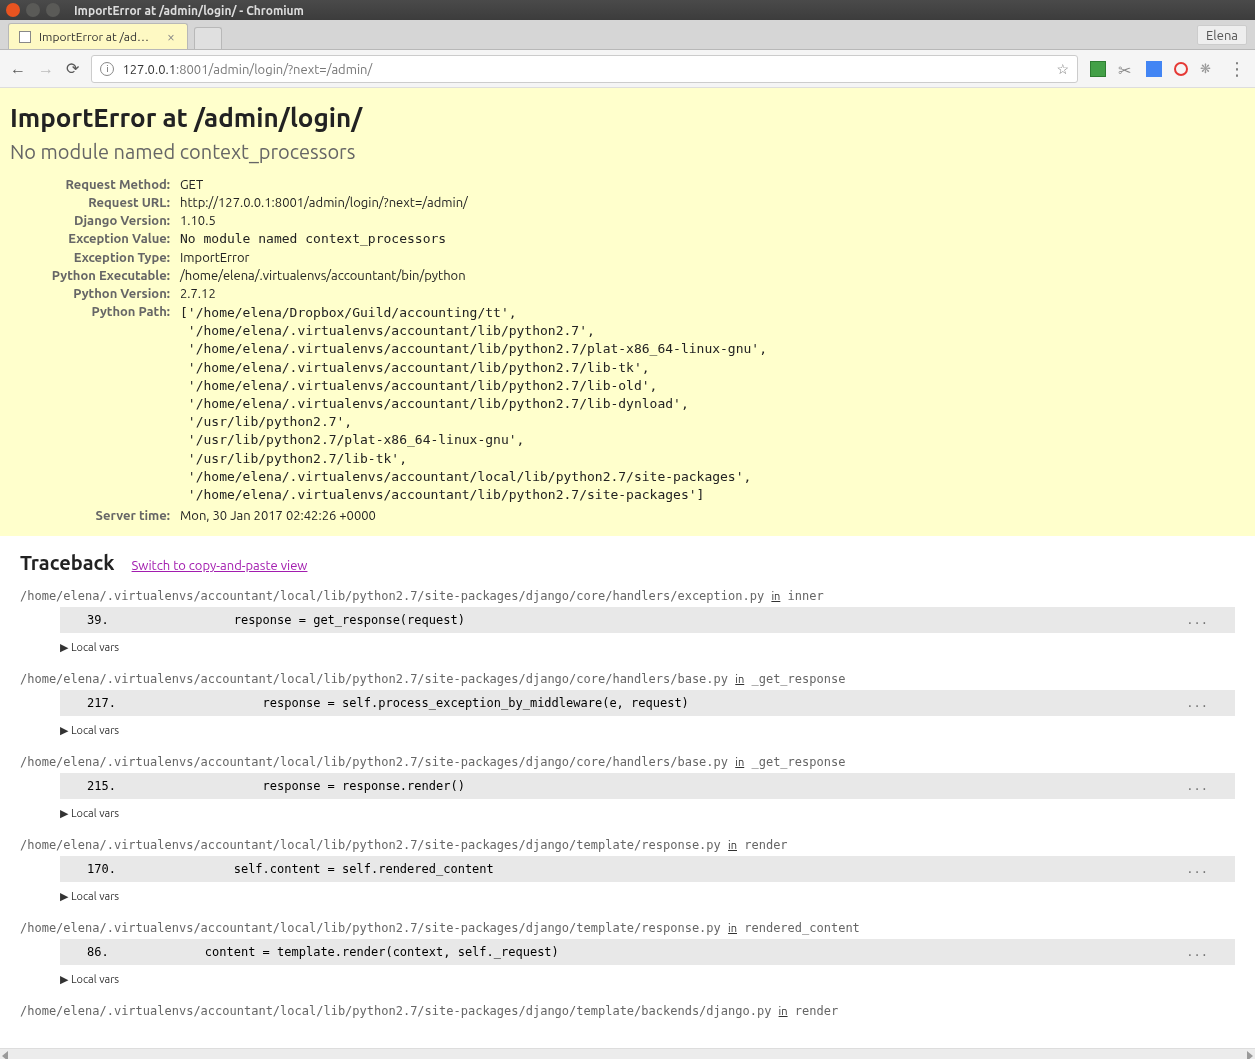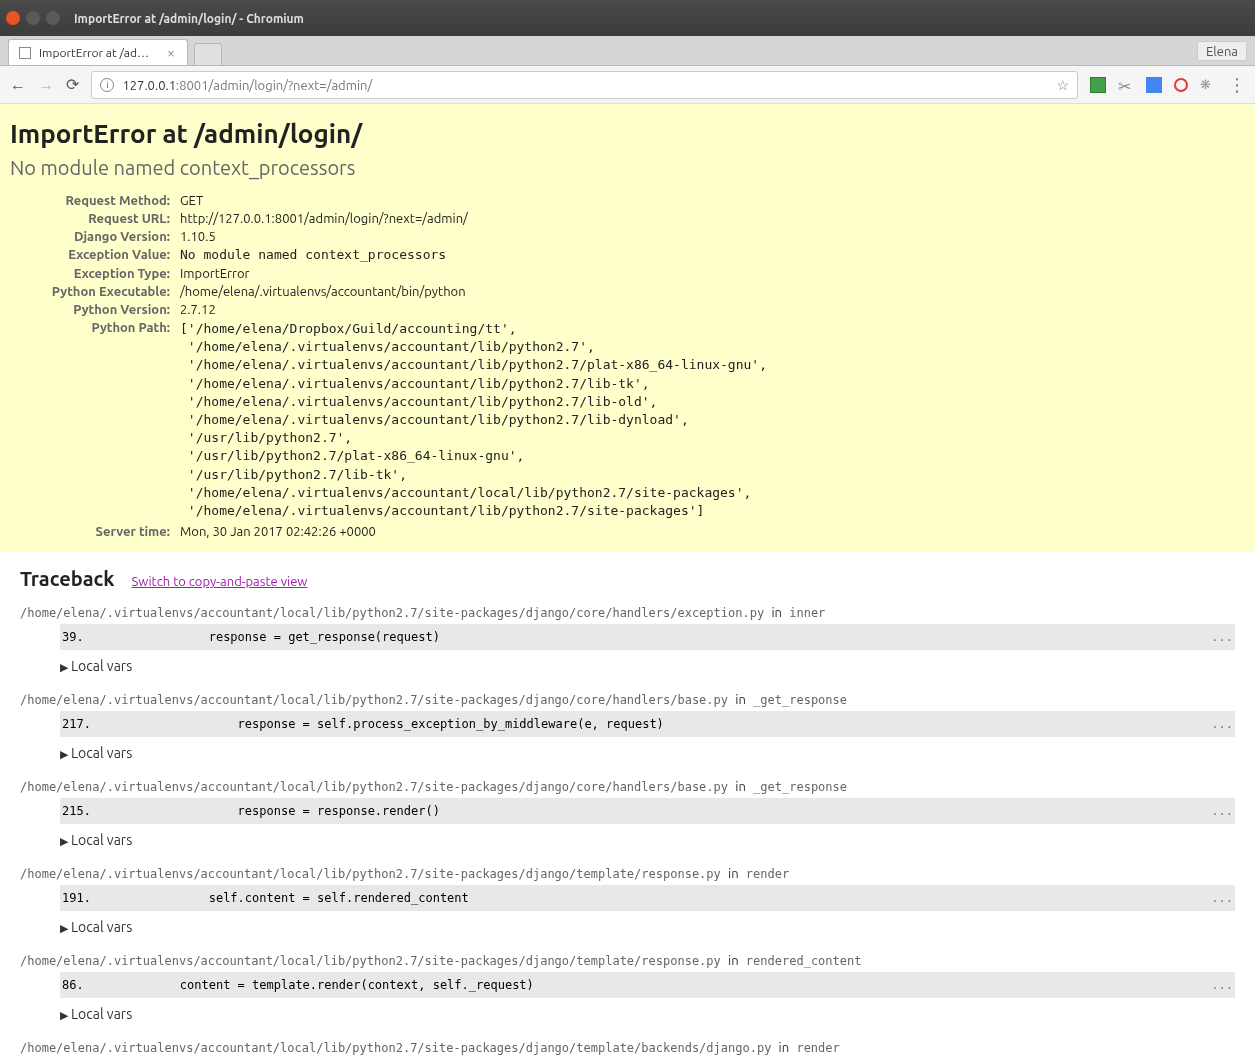--- a/index.html
+++ b/index.html
@@ -4,21 +4,21 @@
 <style>
 * { margin: 0; padding: 0; box-sizing: border-box; }
 body {
   font-family: Ubuntu, "Liberation Sans", Arial, sans-serif;
   font-size: 13px;
   background: #fff;
   width: 1255px;
 }
 .titlebar {
   background: linear-gradient(#4a4a4a, #3c3c3c);
-  height: 36px;
+  height: 20px;
   display: flex;
   align-items: center;
   padding: 0 6px;
   color: #ddd;
   font-size: 12px;
 }
 .winbtn {
   width: 14px; height: 14px; border-radius: 50%;
   margin-right: 6px; display: inline-block;
 }
@@ -28,21 +28,21 @@
 
 .tabbar {
   background: #d6d6d6;
   height: 30px;
   display: flex;
   align-items: flex-end;
   padding: 0 8px;
   border-bottom: 1px solid #b8b8b8;
 }
 .tab {
-  background: #ffffff;
+  background: #fef9c3;
   border: 1px solid #b8b8b8;
   border-bottom: none;
   border-radius: 3px 3px 0 0;
   padding: 4px 10px;
   display: flex;
   align-items: center;
   gap: 8px;
   font-size: 12px;
   color: #333;
   max-width: 180px;
@@ -150,36 +150,36 @@
 .tb-head h2 { font-size: 20px; color: #222; font-weight: bold; }
 .tb-head a { color: #a21caf; text-decoration: underline; font-size: 13px; }
 
 .frame { margin-bottom: 10px; }
 .frame-loc {
   font-family: "DejaVu Sans Mono", Consolas, monospace;
   font-size: 12px;
   color: #666;
   margin-bottom: 4px;
 }
-.frame-loc .in-kw { font-family: Ubuntu, sans-serif; font-size: 13px; color: #333; }
+.frame-loc .in-kw { font-family: Ubuntu, sans-serif; font-size: 11px; color: #333; text-decoration: underline; }
 .frame-loc .fn { font-family: "DejaVu Sans Mono", Consolas, monospace; font-size: 12px; color: #666; }
 .codeblock {
   background: #e8e8e8;
-  padding: 6px 2px;
+  padding: 6px 27px;
   font-family: "DejaVu Sans Mono", Consolas, monospace;
   font-size: 12px;
   display: flex;
   margin-left: 40px;
 }
 .lineno { width: 60px; }
 .codetxt { flex: 1; white-space: pre; }
 .dots { color: #777; }
 .localvars {
   margin: 8px 0 18px 40px;
-  font-size: 14px;
+  font-size: 11px;
   color: #333;
   cursor: pointer;
 }
 .localvars::before { content: "▶ "; font-size: 11px; }
 
 .hbar {
   height: 14px; background: #ececec; border-top: 1px solid #ddd;
   position: relative;
 }
 .hbar::before, .hbar::after {
@@ -314,21 +314,21 @@
           <div class="codeblock">
             <span class="lineno">215.</span>
             <span class="codetxt">                response = response.render()</span>
             <span class="dots">...</span>
           </div>
           <div class="localvars">Local vars</div>
         </div>
         <div class="frame">
           <div class="frame-loc"><span>/home/elena/.virtualenvs/accountant/local/lib/python2.7/site-packages/django/template/response.py</span> <span class="in-kw">in</span> <span class="fn">render</span></div>
           <div class="codeblock">
-            <span class="lineno">191.</span>
+            <span class="lineno">170.</span>
             <span class="codetxt">            self.content = self.rendered_content</span>
             <span class="dots">...</span>
           </div>
           <div class="localvars">Local vars</div>
         </div>
         <div class="frame">
           <div class="frame-loc"><span>/home/elena/.virtualenvs/accountant/local/lib/python2.7/site-packages/django/template/response.py</span> <span class="in-kw">in</span> <span class="fn">rendered_content</span></div>
           <div class="codeblock">
             <span class="lineno">86.</span>
             <span class="codetxt">        content = template.render(context, self._request)</span>

